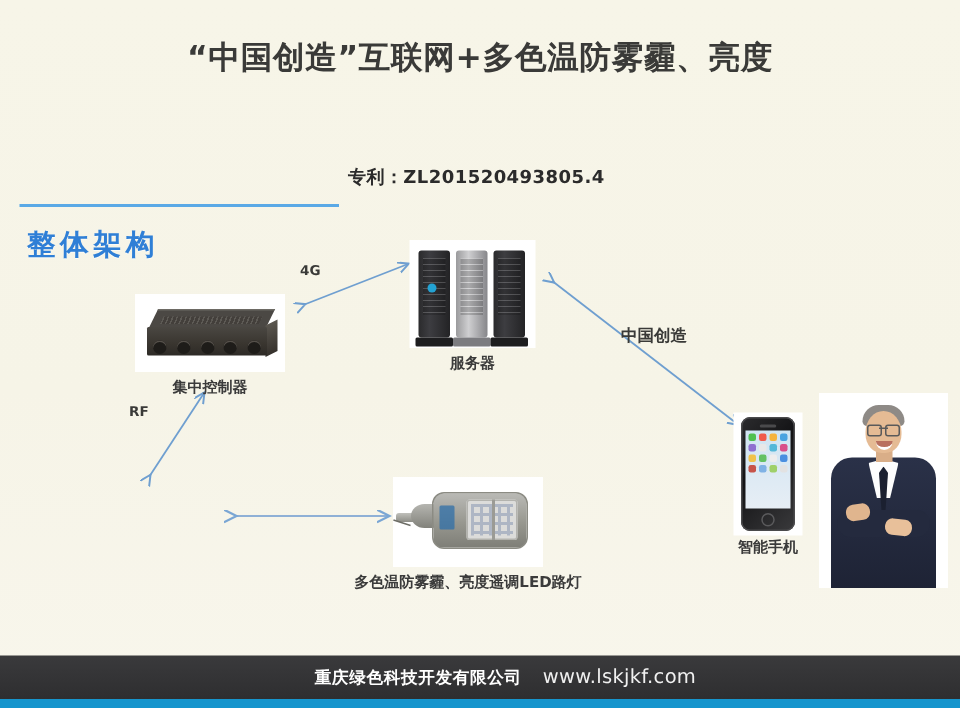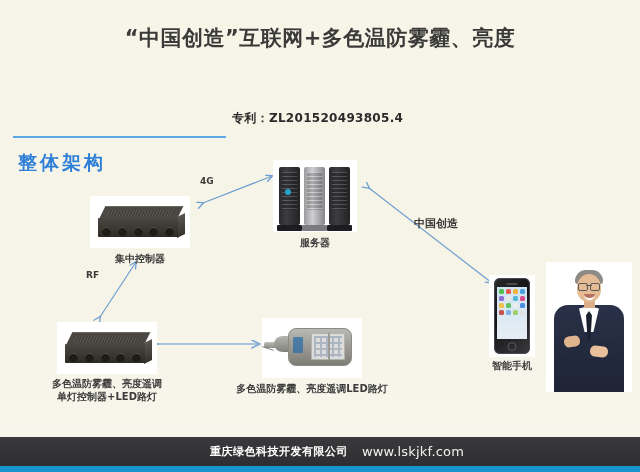--- a/index.html
+++ b/index.html
@@ -256,39 +256,20 @@
             <i class="app" style="background:#9fd06a"></i>
               <i class="app" style="background:#e2e2e2"></i>
           </div>
         </div>
         <div class="phone-home"></div>
       </div>
     </div>
     <div class="caption" style="top:84px;">智能手机</div>
   </div>
 
-  <div class="node" style="left:57px;top:322px;">
-    <div class="photo ctrl-photo">
-      <div class="ctrl-body">
-        <div class="ctrl-top"></div>
-        <div class="ctrl-side"></div>
-        <div class="ctrl-front">
-          <div class="knobs">
-            <i class="knob"></i>
-              <i class="knob"></i>
-              <i class="knob"></i>
-              <i class="knob"></i>
-              <i class="knob"></i>
-          </div>
-        </div>
-      </div>
-    </div>
-    <div class="caption" style="top:55px;">多色温防雾霾、亮度遥调</div>
-    <div class="caption" style="top:68px;">单灯控制器+LED路灯</div>
-  </div>
 
   <div class="node" style="left:262px;top:318px;">
     <div class="photo lamp-photo">
       <div class="lamp-arm"></div>
       <div class="lamp-wire"></div>
       <div class="lamp-joint"></div>
       <div class="lamp-head">
         <div class="lamp-tag"></div>
         <div class="lamp-panel"></div>
         <div class="lamp-gap"></div>

